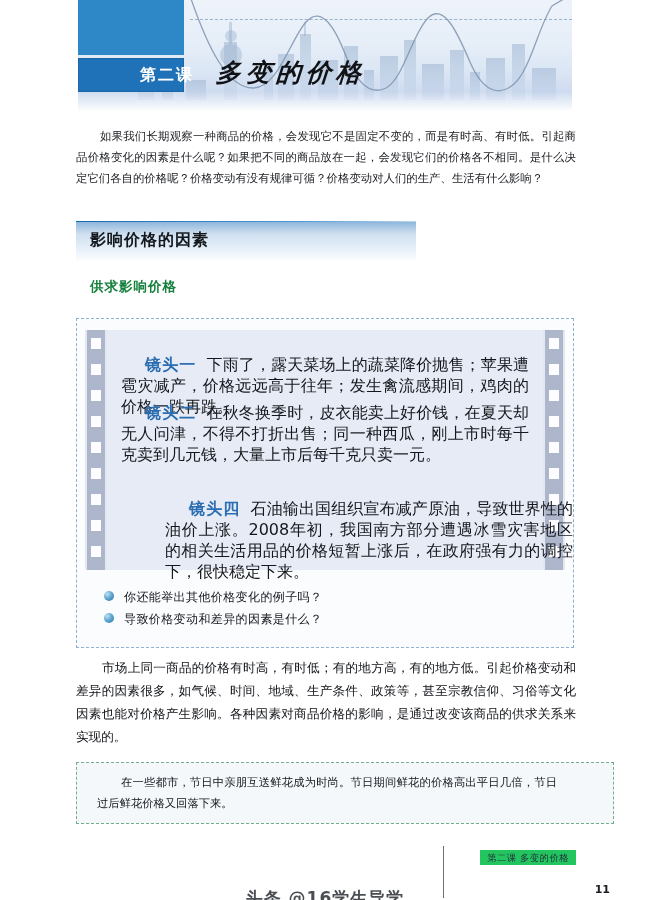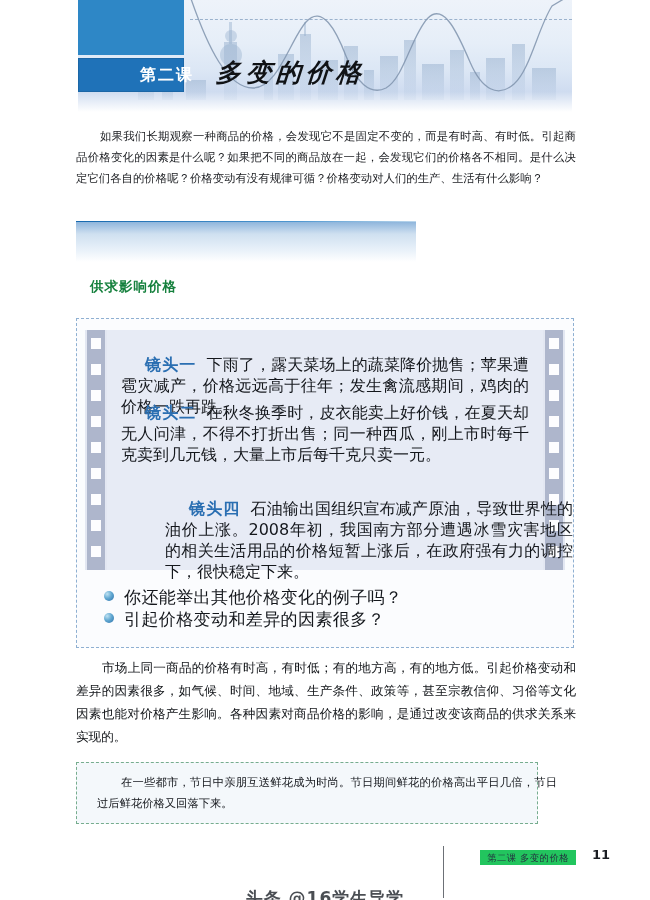--- a/index.html
+++ b/index.html
@@ -246,21 +246,21 @@
   .q-bullet {
     position: absolute;
     left: 0;
     top: 5px;
     width: 10px;
     height: 10px;
     border-radius: 50%;
     background: radial-gradient(circle at 32% 30%, #bfe2f2 0%, #63a9d2 45%, #2a6ea8 100%);
   }
   .q-text {
-    font-size: 17px;
+    font-size: 12px;
     line-height: 22px;
     color: #14171c;
     letter-spacing: 0.4px;
     font-family: "DejaVu Sans", "Liberation Sans", sans-serif;
   }
 
   
   .body-para {
     position: absolute;
     left: 76px;
@@ -272,21 +272,21 @@
     text-align: justify;
     text-indent: 26px;
     font-family: "DejaVu Sans", "Liberation Sans", sans-serif;
   }
 
   
   .note-box {
     position: absolute;
     left: 76px;
     top: 762px;
-    width: 462px;
+    width: 538px;
     height: 62px;
     border: 1px dashed #76ad8e;
     background: #f4f8fb;
     box-sizing: border-box;
   }
   .note-text {
     position: absolute;
     left: 20px;
     top: 9px;
     width: 460px;
@@ -308,22 +308,22 @@
     background: #22c55e;
     line-height: 15px;
     font-size: 9.3px;
     color: #24303f;
     letter-spacing: 0.5px;
     font-family: "DejaVu Sans", "Liberation Sans", sans-serif;
   }
   .footer-page {
     position: absolute;
     right: 40px;
-    top: 847px;
-    font-size: 13px;
+    top: 883px;
+    font-size: 11px;
     font-weight: bold;
     color: #1a1d22;
     font-family: "DejaVu Sans", "Liberation Sans", sans-serif;
     text-align: right;
   }
   .watermark {
     position: absolute;
     left: 0;
     top: 866px;
     width: 650px;
@@ -391,20 +391,21 @@
     <div class="lesson-tab">
       <div class="lesson-tab-label">第二课</div>
     </div>
     <div class="banner-title">多变的价格</div>
   </div>
 
   <div class="intro">如果我们长期观察一种商品的价格，会发现它不是固定不变的，而是有时高、有时低。引起商品价格变化的因素是什么呢？如果把不同的商品放在一起，会发现它们的价格各不相同。是什么决定它们各自的价格呢？价格变动有没有规律可循？价格变动对人们的生产、生活有什么影响？</div>
 
   <div class="sec-bar-top"></div>
   <div class="sec-bar"></div>
+  <div class="sec-bar-label">影响价格的因素</div>
   <div class="subsec-label">供求影响价格</div>
 
   <div class="activity-box"></div>
 
   <div class="film">
     <div class="film-frame"></div>
     <div class="film-inner"></div>
     <div class="film-strip-l" id="strip-left">
         <div class="perf" style="top: 8px;"></div>
         <div class="perf" style="top: 34px;"></div>
@@ -439,21 +440,21 @@
     </div>
   </div>
 
   <div class="questions">
     <div class="q-row">
       <span class="q-bullet"></span>
       <span class="q-text">你还能举出其他价格变化的例子吗？</span>
     </div>
     <div class="q-row">
       <span class="q-bullet"></span>
-      <span class="q-text">引起价格变动和差异的因素很多？</span>
+      <span class="q-text">导致价格变动和差异的因素是什么？</span>
     </div>
   </div>
 
   <div class="body-para">市场上同一商品的价格有时高，有时低；有的地方高，有的地方低。引起价格变动和差异的因素很多，如气候、时间、地域、生产条件、政策等，甚至宗教信仰、习俗等文化因素也能对价格产生影响。各种因素对商品价格的影响，是通过改变该商品的供求关系来实现的。</div>
 
   <div class="note-box">
     <div class="note-text">在一些都市，节日中亲朋互送鲜花成为时尚。节日期间鲜花的价格高出平日几倍，节日过后鲜花价格又回落下来。</div>
   </div>
 
   <div class="footer-chip">第二课  多变的价格</div>

